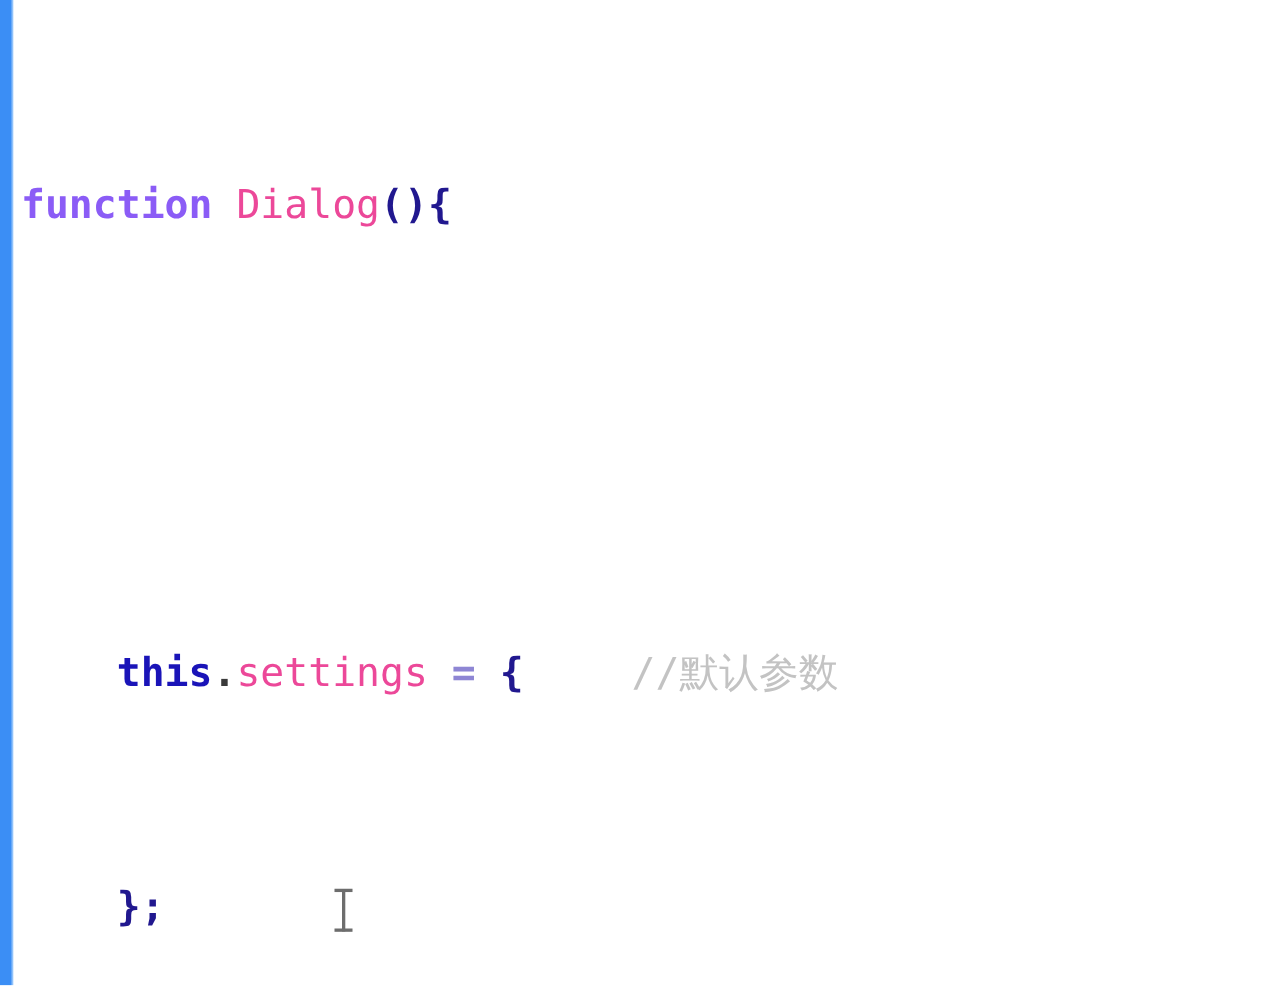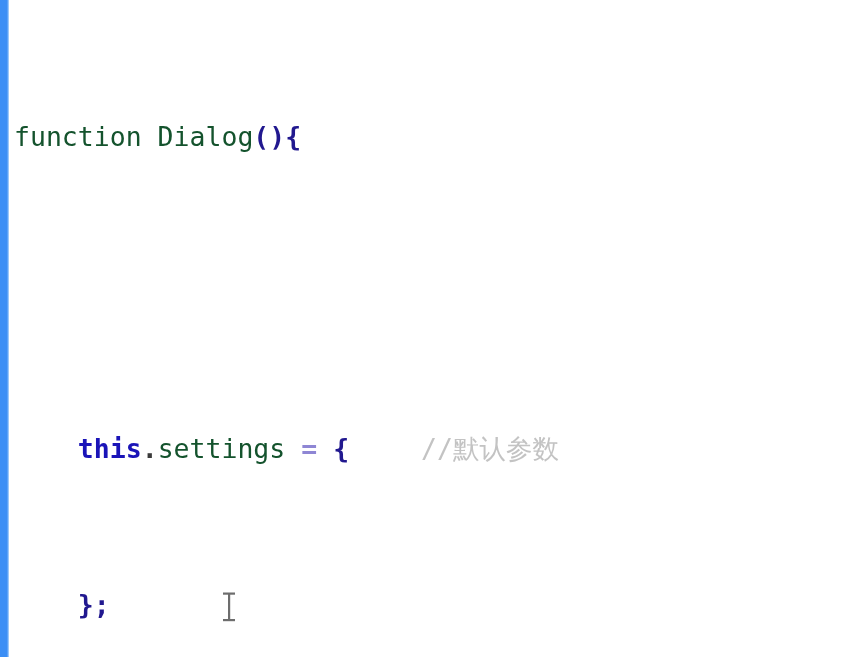--- a/index.html
+++ b/index.html
@@ -32,23 +32,23 @@
     font-size: 26.5px;
     line-height: 39px;
     white-space: pre;
     letter-spacing: 0px;
   }
   .line {
     height: 39px;
     display: block;
   }
   .tok { white-space: pre; }
-  .kw      { color: #14532d; font-weight: normal; }
+  .kw      { color: #8b5cf6; font-weight: bold; }
   .kwblue  { color: #1a14b8; font-weight: bold; margin-top: 44px; }
-  .ident   { color: #14532d; font-weight: normal; }
+  .ident   { color: #ec4899; font-weight: normal; }
   .punct   { color: #21188f; font-weight: bold; }
   .op      { color: #8e86d4; font-weight: bold; }
   .dot     { color: #3a3a3a; font-weight: bold; }
   .comment { color: #c3c3c3; font-weight: normal; margin-left: 24px; }
   .plain   { color: #6e6e6e; }
 
   #caret {
     position: absolute;
     left: 222px;
     top: 592px;

